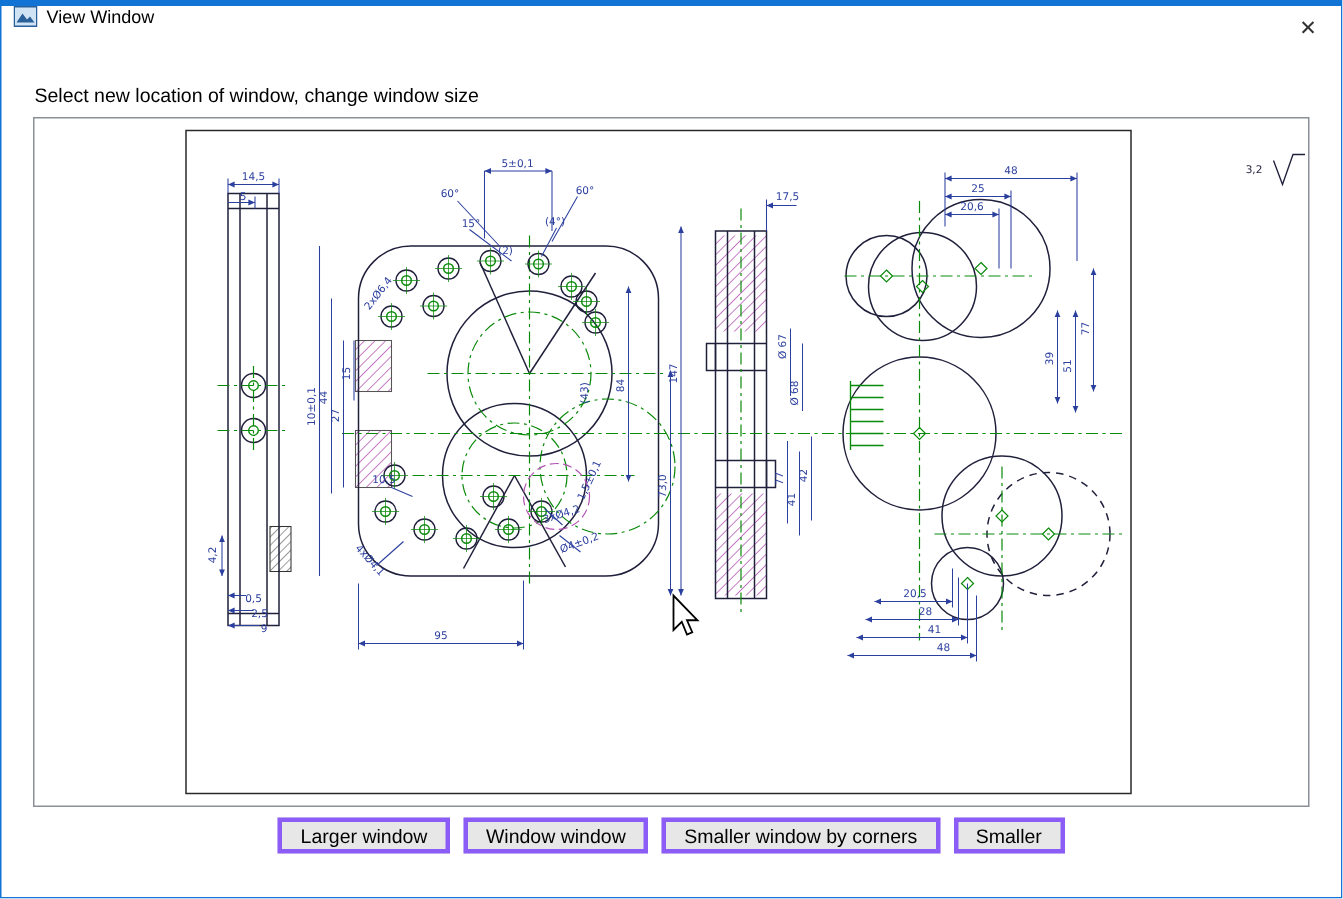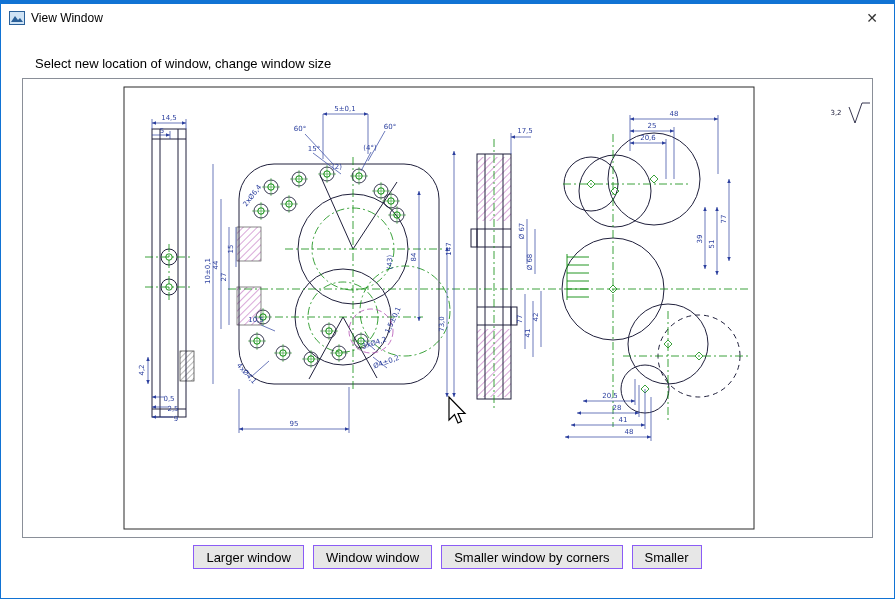--- a/index.html
+++ b/index.html
@@ -1,29 +1,29 @@
 <!DOCTYPE html>
 <html><head>
 <meta charset="utf-8">
 <style>
   html,body{margin:0;padding:0;background:#fff;}
   .window{
     position:relative;width:895px;height:599px;box-sizing:border-box;
     background:#fff;border:1px solid #1173d4;border-top:4px solid #1173d4;
     font-family:"Liberation Sans",sans-serif;color:#000;overflow:hidden;
   }
-  .titlebar{position:absolute;top:0;left:0;right:0;height:28px;display:flex;align-items:center;padding-left:8px;gap:6px;}
+  .titlebar{position:absolute;top:0;left:0;right:0;height:28px;display:flex;padding-left:8px;gap:6px;}
   .title-text{font-size:12px;}
   .close-btn{position:absolute;top:0;right:0;width:44px;height:28px;display:flex;align-items:center;justify-content:center;font-size:14px;color:#333;cursor:default;}
-  .instruction{position:absolute;top:52px;left:22px;font-size:13px;margin-left:12px;}
+  .instruction{position:absolute;top:52px;left:22px;font-size:13px;}
   .frame{position:absolute;left:21px;top:74px;width:849px;height:458px;border:1px solid #8a8f98;background:#fff;}
   .btn-row{position:absolute;left:0;right:0;top:541px;display:flex;justify-content:center;gap:9px;}
   .btn-row button{
     font-family:inherit;font-size:13px;height:24px;padding:0 12px;
-    background:#e7e7e7;border:1px solid #8b5cf6;color:#000;
+    background:#e7e7e7;border:3px solid #8b5cf6;color:#000;
   }
   svg text{font-family:"DejaVu Sans",sans-serif;font-size:7px;fill:#2b3f9e;text-anchor:middle;}
   svg text.dark{fill:#20203c;}
 </style>
 </head>
 <body>
 
 <div class="window">
 
   <div class="titlebar">

